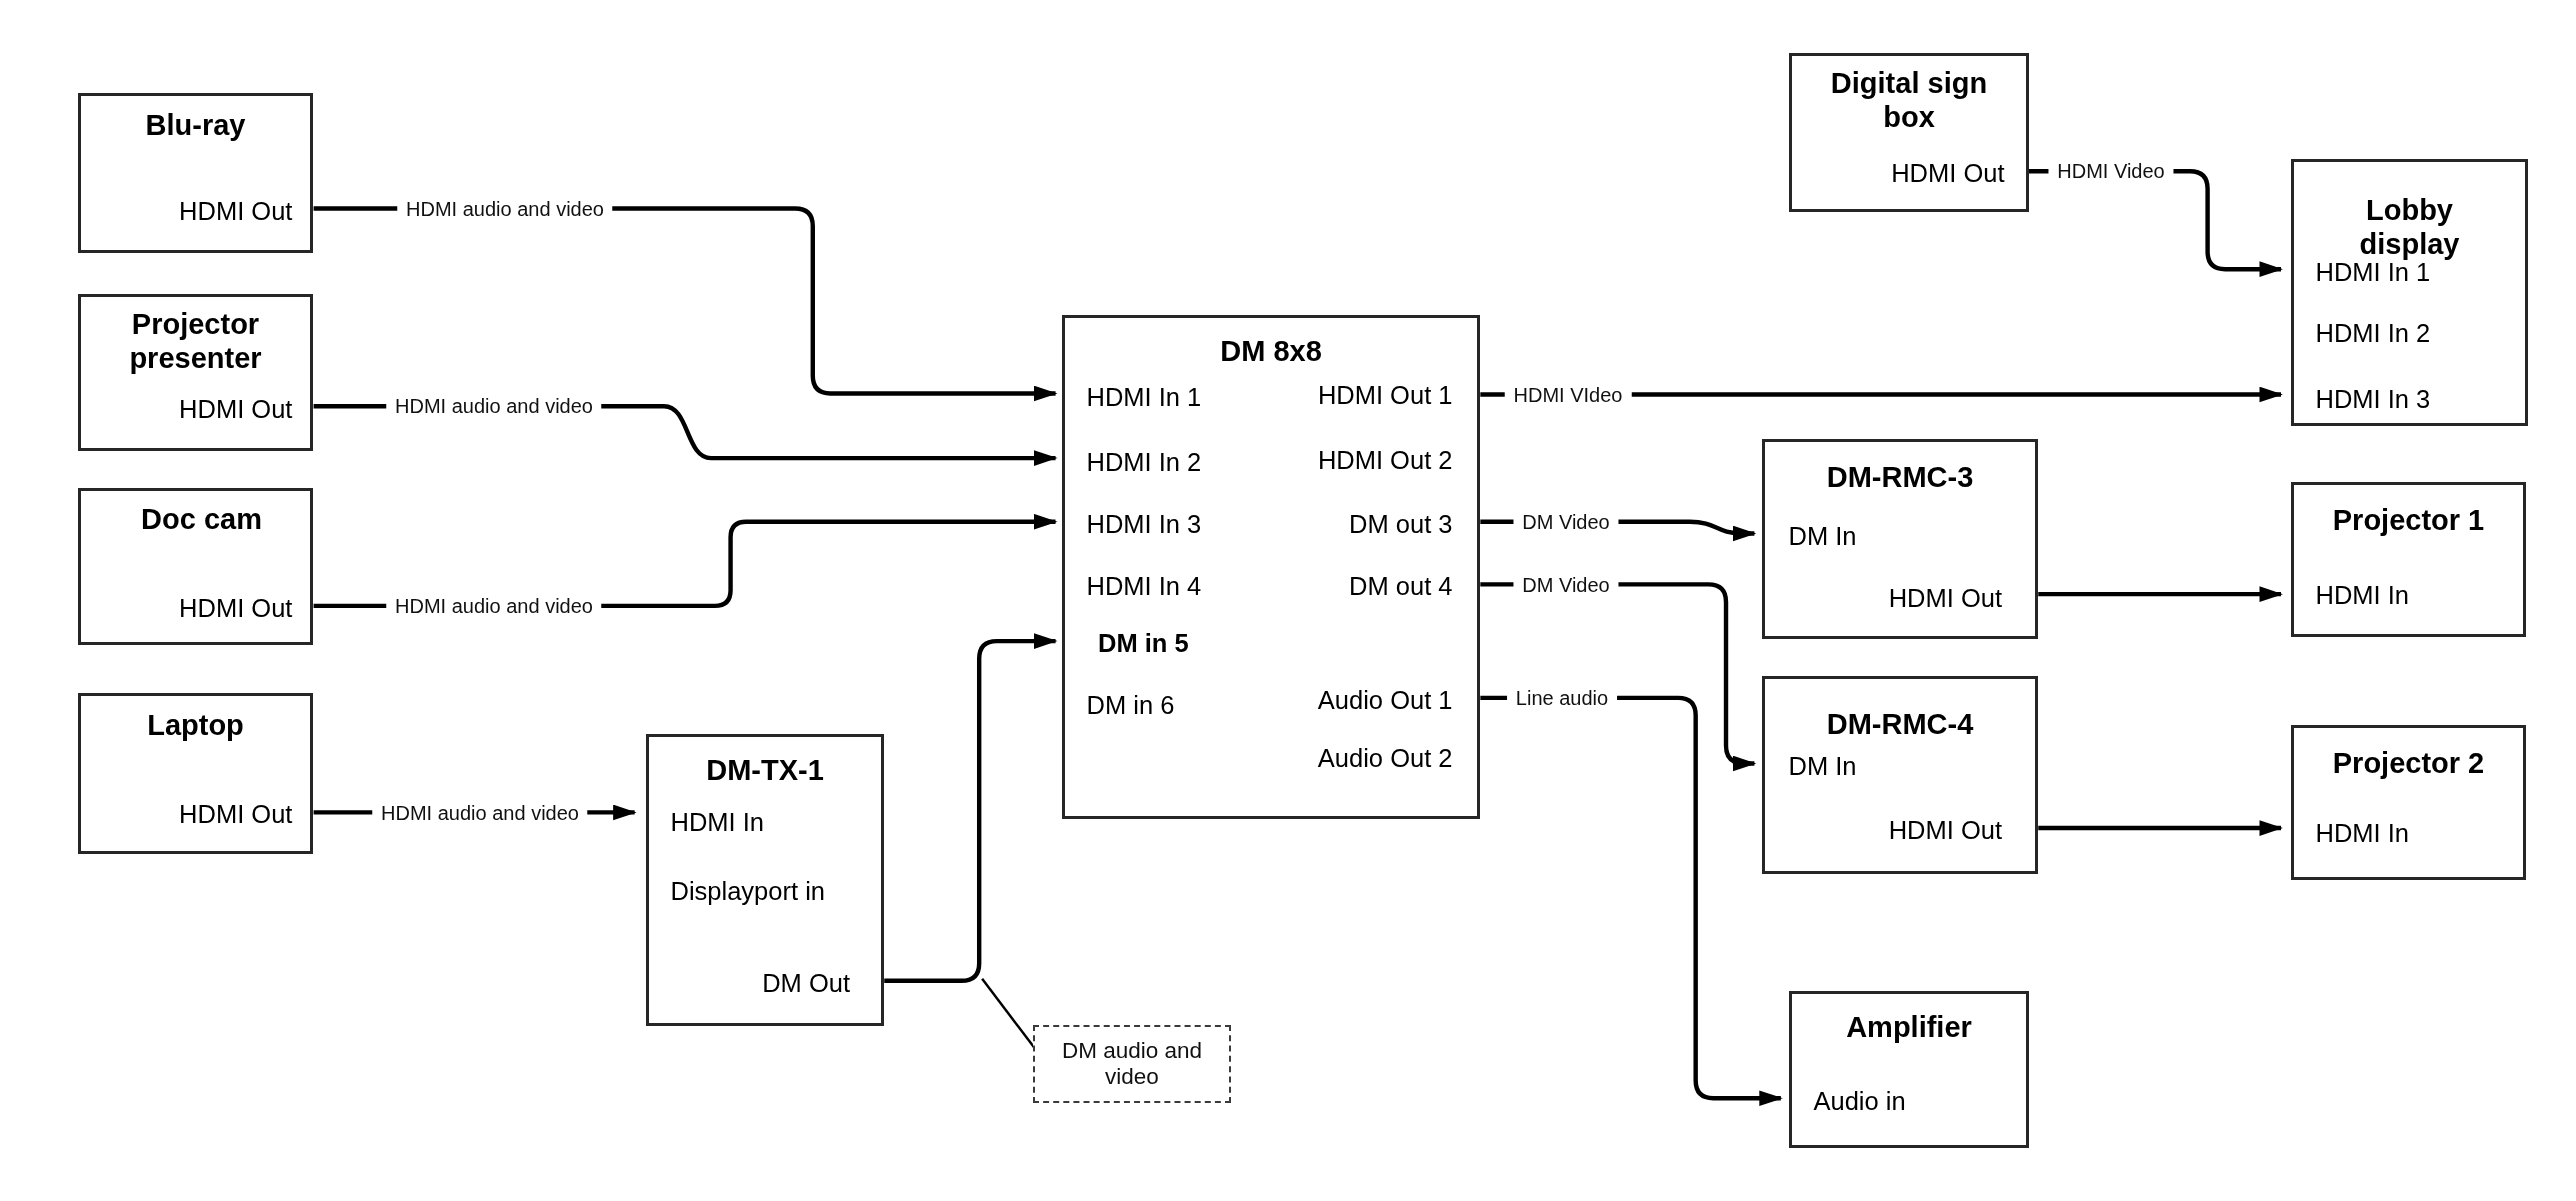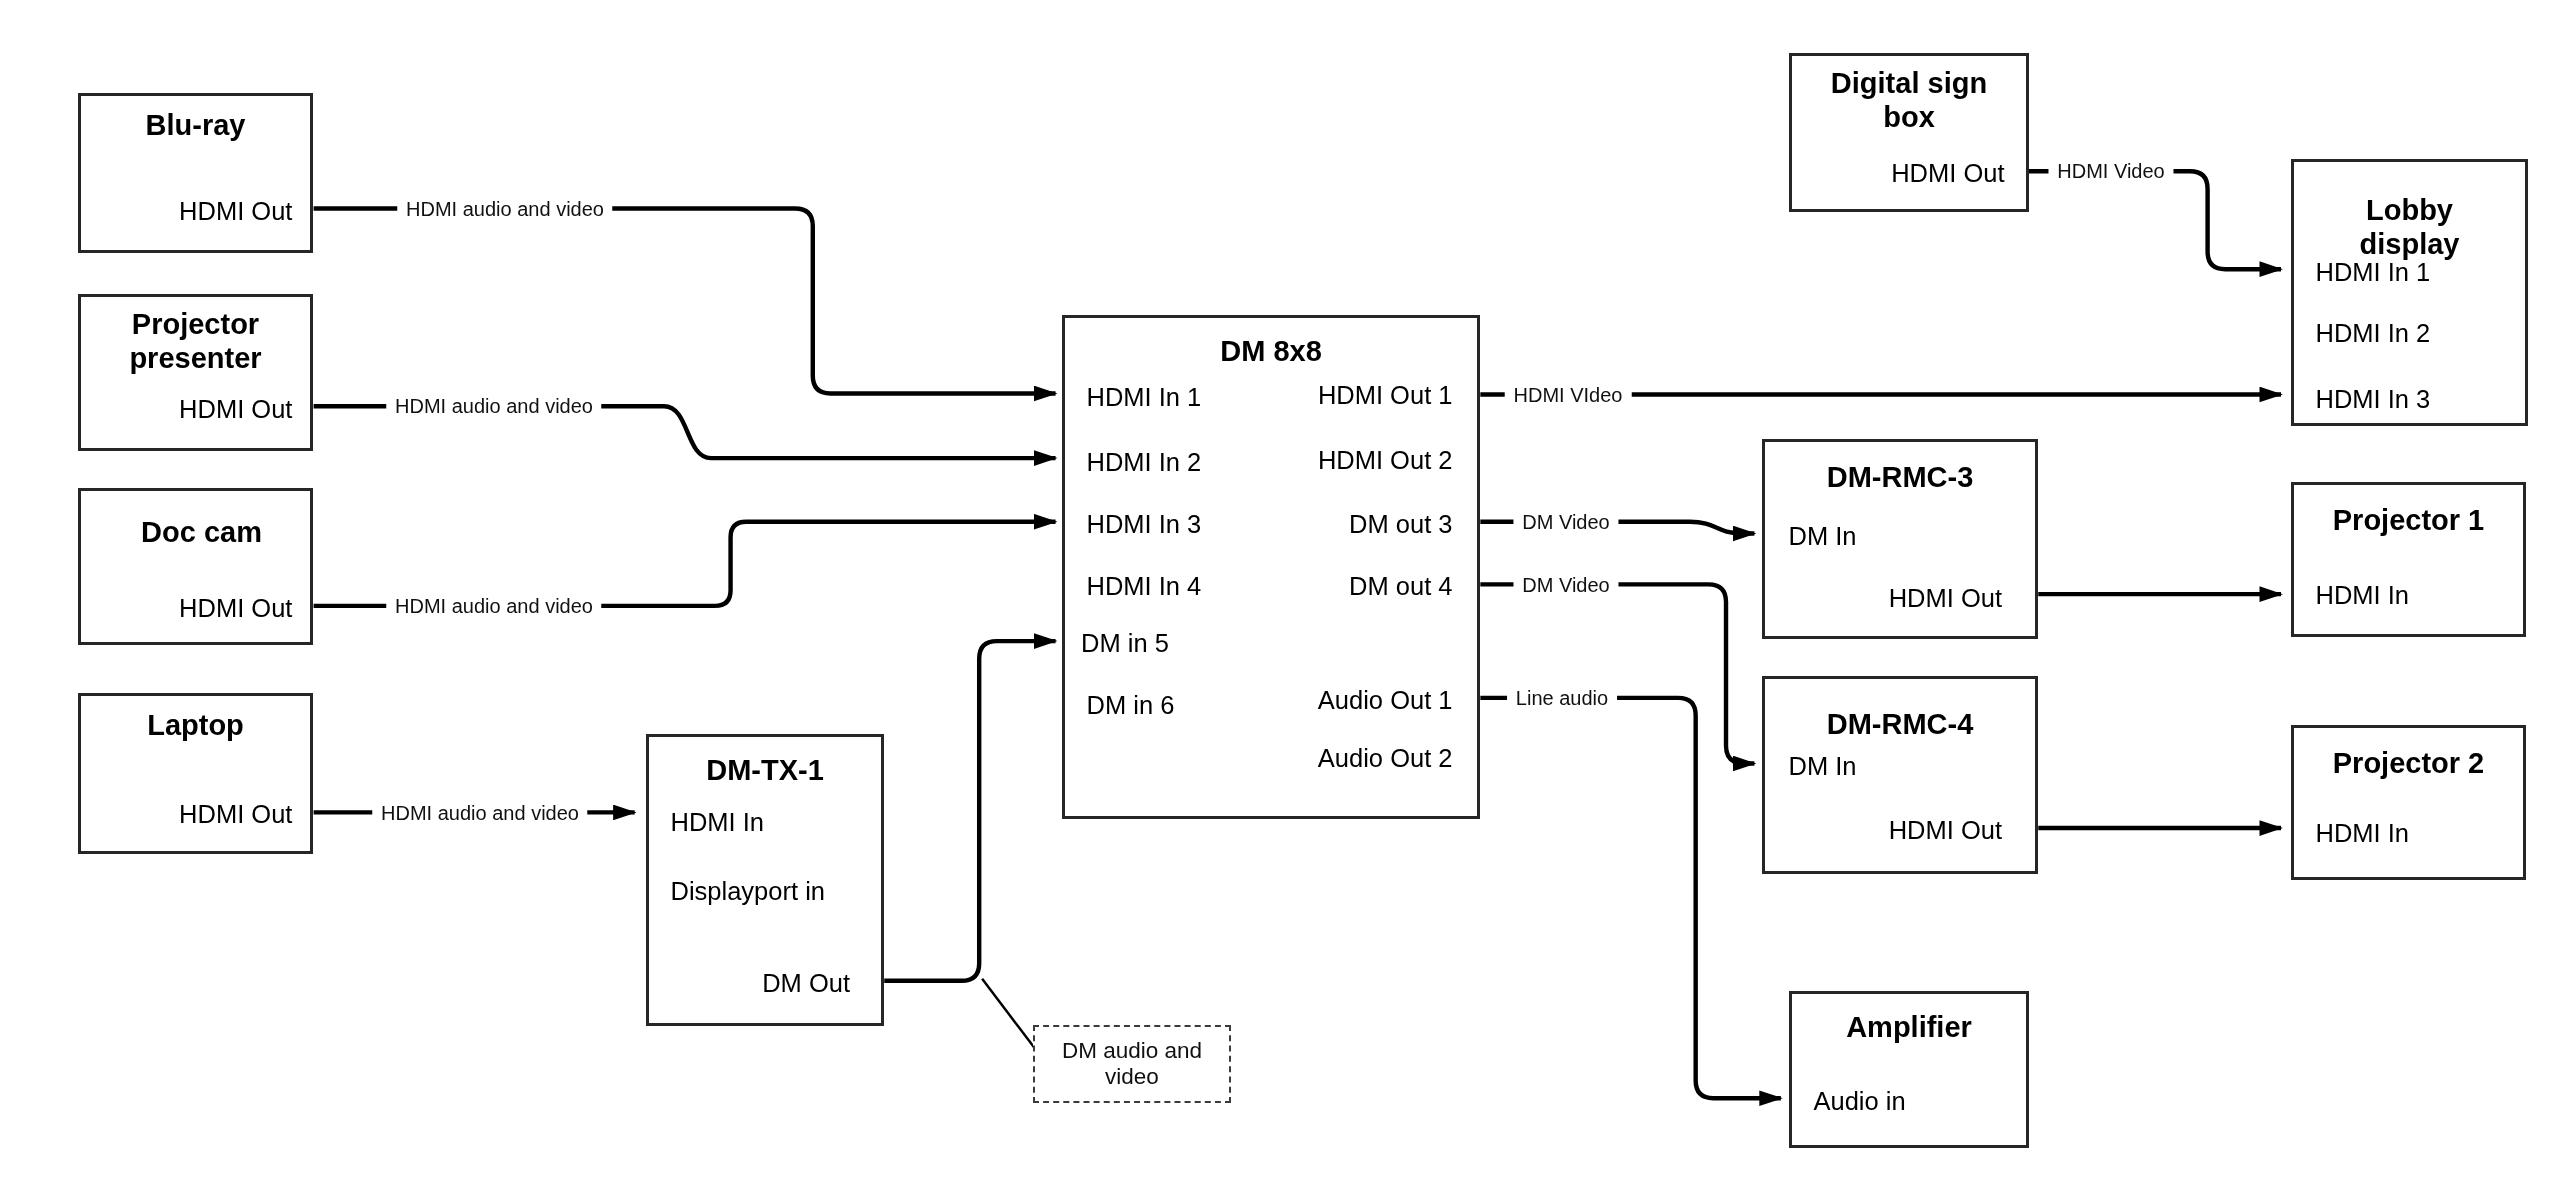--- a/index.html
+++ b/index.html
@@ -64,21 +64,21 @@
     <span class="title" style="margin-top:11.7px;">Blu-ray</span>
     <span class="port right" style="right:17.6px;top:116px;">HDMI Out</span>
   </div>
 
   <div class="node" style="left:78px;top:294px;width:235px;height:157px;">
     <span class="title" style="margin-top:9.8px;max-width:166px;">Projector presenter</span>
     <span class="port right" style="right:17.6px;top:113px;">HDMI Out</span>
   </div>
 
   <div class="node" style="left:78px;top:488px;width:235px;height:157px;">
-    <span class="title" style="margin-top:24px;padding-left:12px;">Doc cam</span>
+    <span class="title" style="margin-top:11px;padding-left:12px;">Doc cam</span>
     <span class="port right" style="right:17.6px;top:118px;">HDMI Out</span>
   </div>
 
   <div class="node" style="left:78px;top:693px;width:235px;height:161px;">
     <span class="title" style="margin-top:11.7px;">Laptop</span>
     <span class="port right" style="right:17.6px;top:119px;">HDMI Out</span>
   </div>
 
   <div class="node" style="left:646px;top:734px;width:238px;height:292px;">
     <span class="title" style="margin-top:15.7px;">DM-TX-1</span>
@@ -86,21 +86,21 @@
     <span class="port left" style="left:21.5px;top:155px;">Displayport in</span>
     <span class="port right" style="right:31px;top:247px;">DM Out</span>
   </div>
 
   <div class="node" style="left:1062px;top:315px;width:418px;height:504px;">
     <span class="title" style="margin-top:15.7px;">DM 8x8</span>
     <span class="port left" style="left:21.5px;top:80px;">HDMI In 1</span>
     <span class="port left" style="left:21.5px;top:145px;">HDMI In 2</span>
     <span class="port left" style="left:21.5px;top:207px;">HDMI In 3</span>
     <span class="port left" style="left:21.5px;top:269px;">HDMI In 4</span>
-    <span class="port left" style="left:16px;top:326px;">DM in 5</span>
+    <span class="port left" style="left:33px;top:326px;font-weight:bold;">DM in 5</span>
     <span class="port left" style="left:21.5px;top:388px;">DM in 6</span>
     <span class="port right" style="right:24.5px;top:78px;">HDMI Out 1</span>
     <span class="port right" style="right:24.5px;top:143px;">HDMI Out 2</span>
     <span class="port right" style="right:24.5px;top:207px;">DM out 3</span>
     <span class="port right" style="right:24.5px;top:269px;">DM out 4</span>
     <span class="port right" style="right:24.5px;top:383px;">Audio Out 1</span>
     <span class="port right" style="right:24.5px;top:441px;">Audio Out 2</span>
   </div>
 
   <div class="node" style="left:1789px;top:53px;width:240px;height:159px;">

